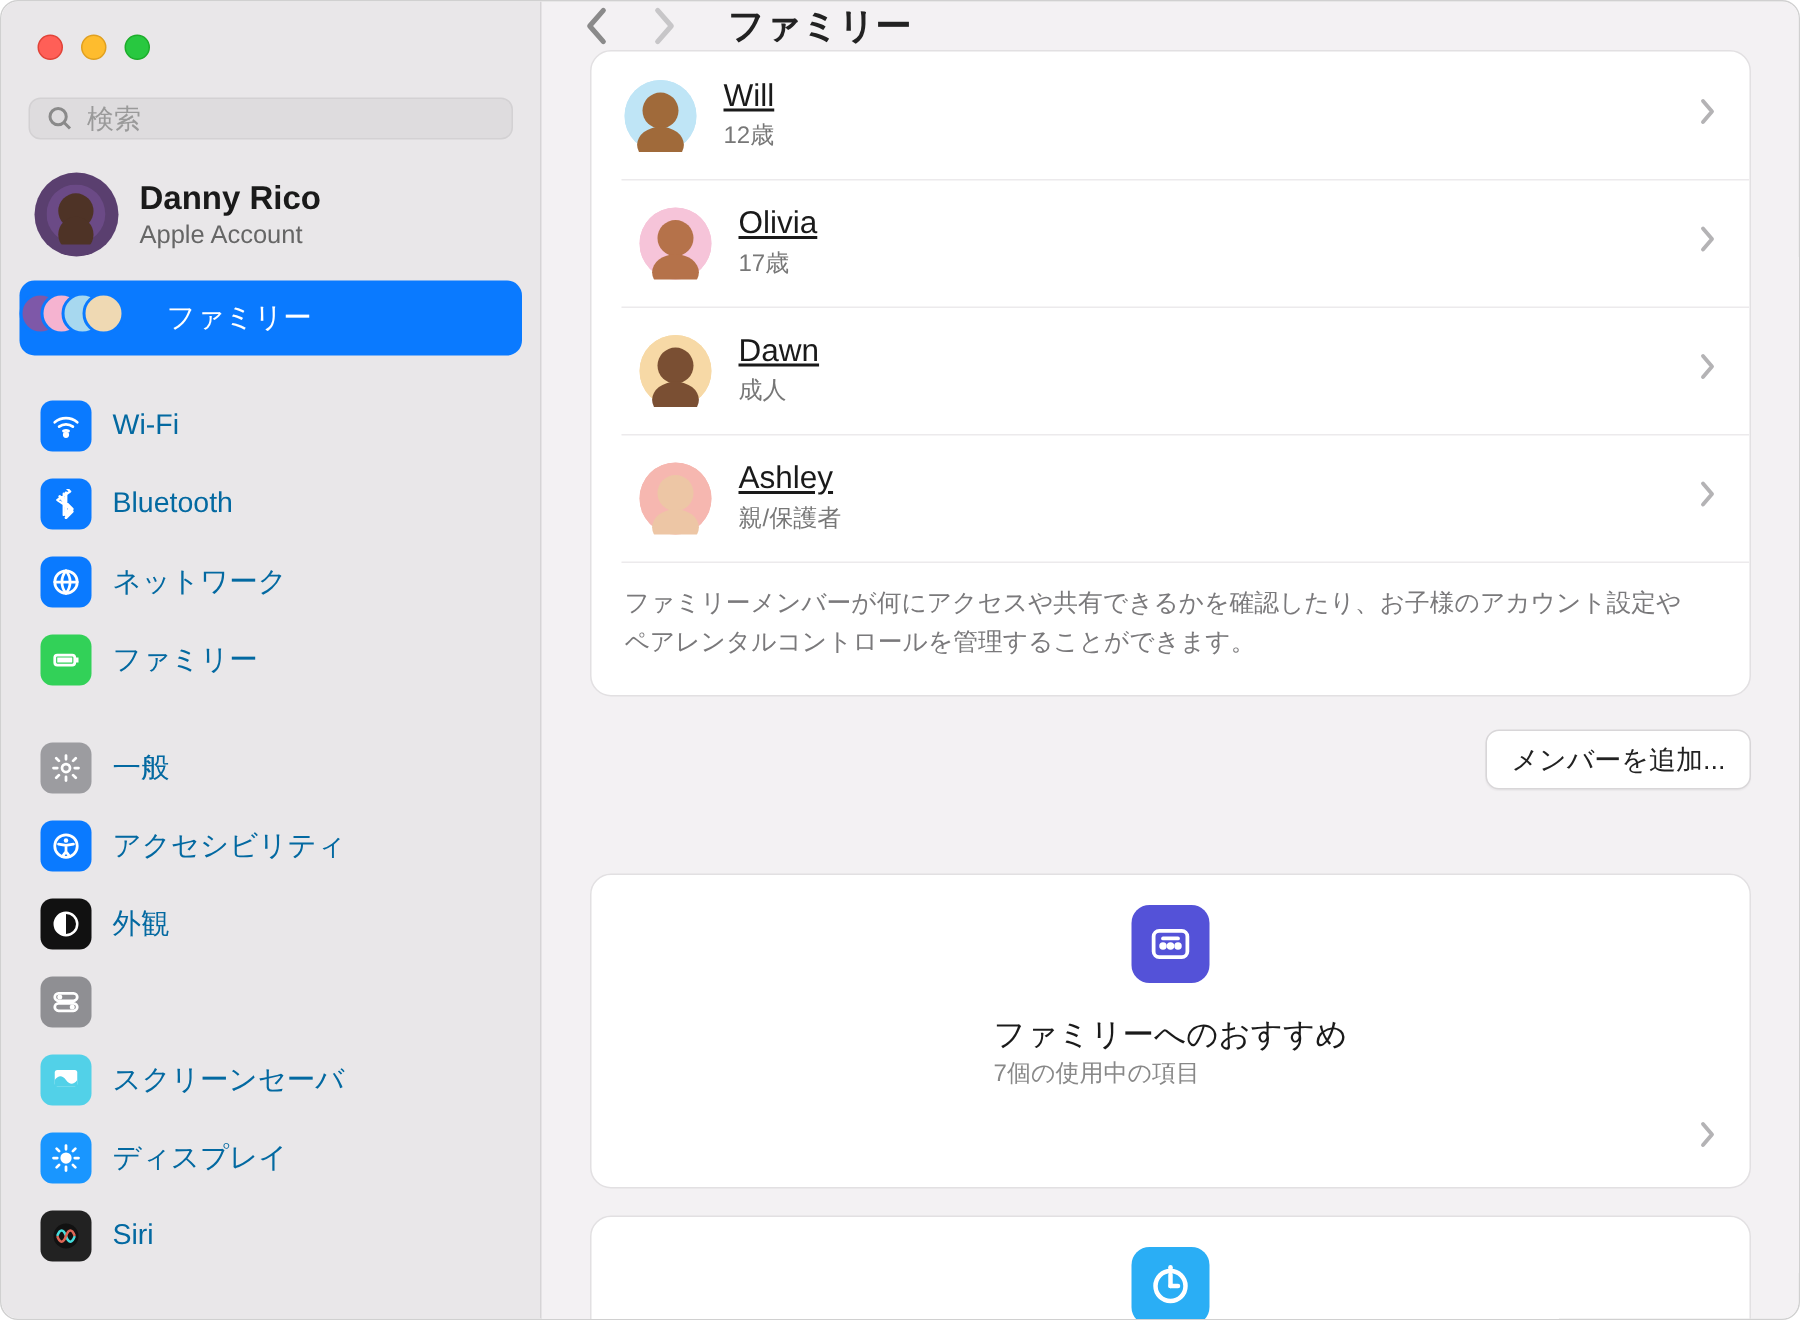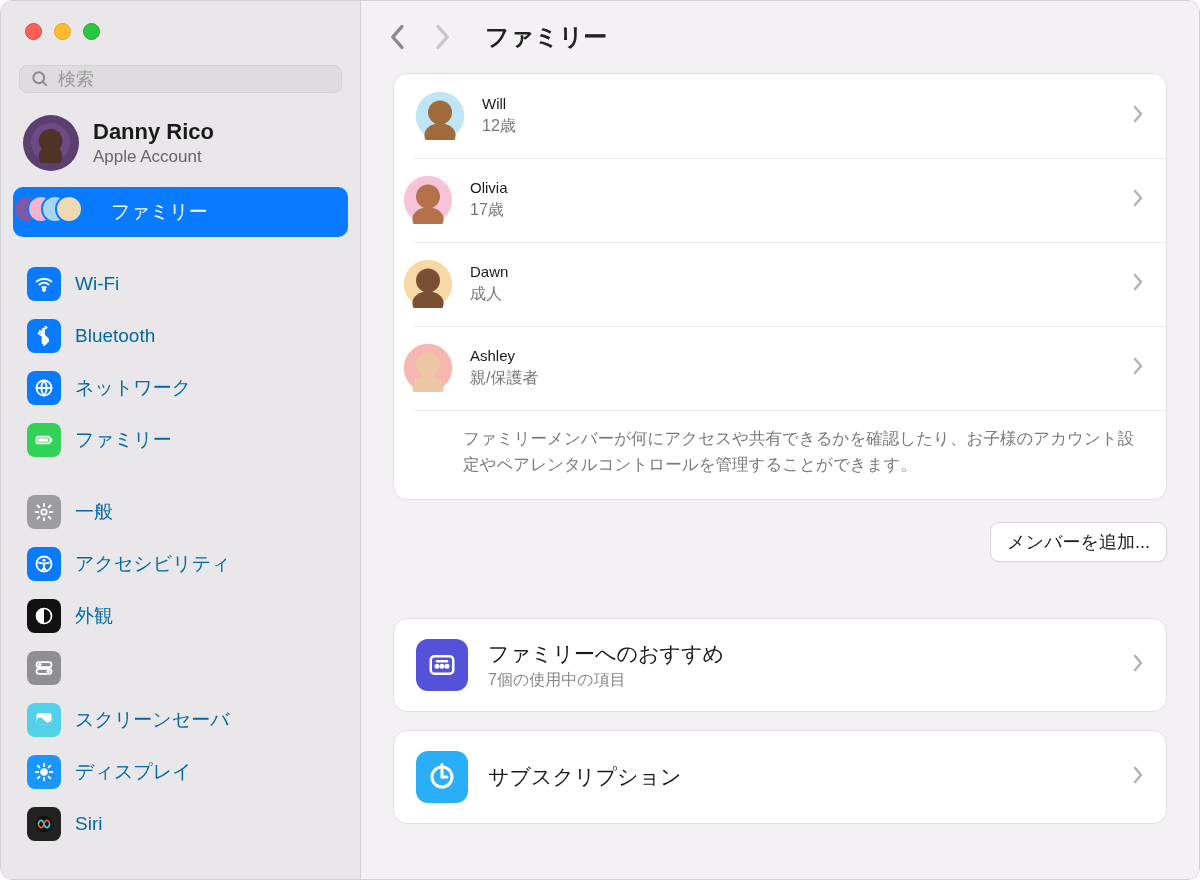--- a/index.html
+++ b/index.html
@@ -136,37 +136,37 @@
   .member-row {
     display:flex; align-items:center;
     padding: 18px 22px;
     gap: 18px;
     position:relative;
   }
   .member-row + .member-row { border-top:1px solid #eceaec; margin-left:22px; padding-left:0; }
   .card > .member-row:not(:first-child)::before{
     content:""; position:absolute; top:0; left:20px; right:0; height:1px; background:#eceaec;
   }
-  .card > .member-row:not(:first-child){ border-top:none; margin-left:0; padding-left:10px;}
+  .card > .member-row:not(:first-child){ border-top:none; margin-left:0; padding-left:32px;}
   .avatar-md {
     width:48px; height:48px; border-radius:50%;
     background:#ddd; flex-shrink:0;
     display:flex; align-items:center; justify-content:center;
   }
-  .mname { font-size: 15px; font-weight:500; color:#1a1a1a; }
+  .mname { font-size: 21px; font-weight:500; color:#1a1a1a;text-decoration:underline; }
   .msub { font-size:16px; color:#777; margin-top:4px;}
   .chev { margin-left:auto; color:#b4b3b5; }
   .card-footer {
     padding: 16px 22px 22px 22px;
     font-size: 16.5px; color:#7a797b;
     line-height:1.55;
     border-top:1px solid #eceaec;
     margin-left:0;
   }
-  .card-footer-inner{ max-width: 720px; margin-left: 47px;}
+  .card-footer-inner{ max-width: 720px;}
   .card > .card-footer::before{content:none;}
   .card > .card-footer{position:relative;}
   .card > .card-footer::before{
     content:""; position:absolute; top:0; left:20px; right:0; height:1px; background:#eceaec;
   }
   .card > .card-footer{border-top:none;}
 
   .btn-row { display:flex; justify-content:flex-end; margin-bottom:56px;}
   .btn {
     background:#fff;
@@ -182,20 +182,21 @@
     background:#fff;
     border:1px solid #e2e0e2;
     border-radius:14px;
     overflow:hidden;
     margin-bottom:18px;
   }
   .row {
     display:flex; align-items:center;
     padding: 20px 22px;
     gap:20px;
+    flex-direction:column;
   }
   .row-icon {
     width:52px; height:52px; border-radius:12px;
     display:flex; align-items:center; justify-content:center;
     color:#fff; flex-shrink:0;
   }
   .rtitle{font-size:21px; font-weight:500; color:#1a1a1a;}
   .rsub{font-size:16px; color:#888; margin-top:2px;}
 
   

